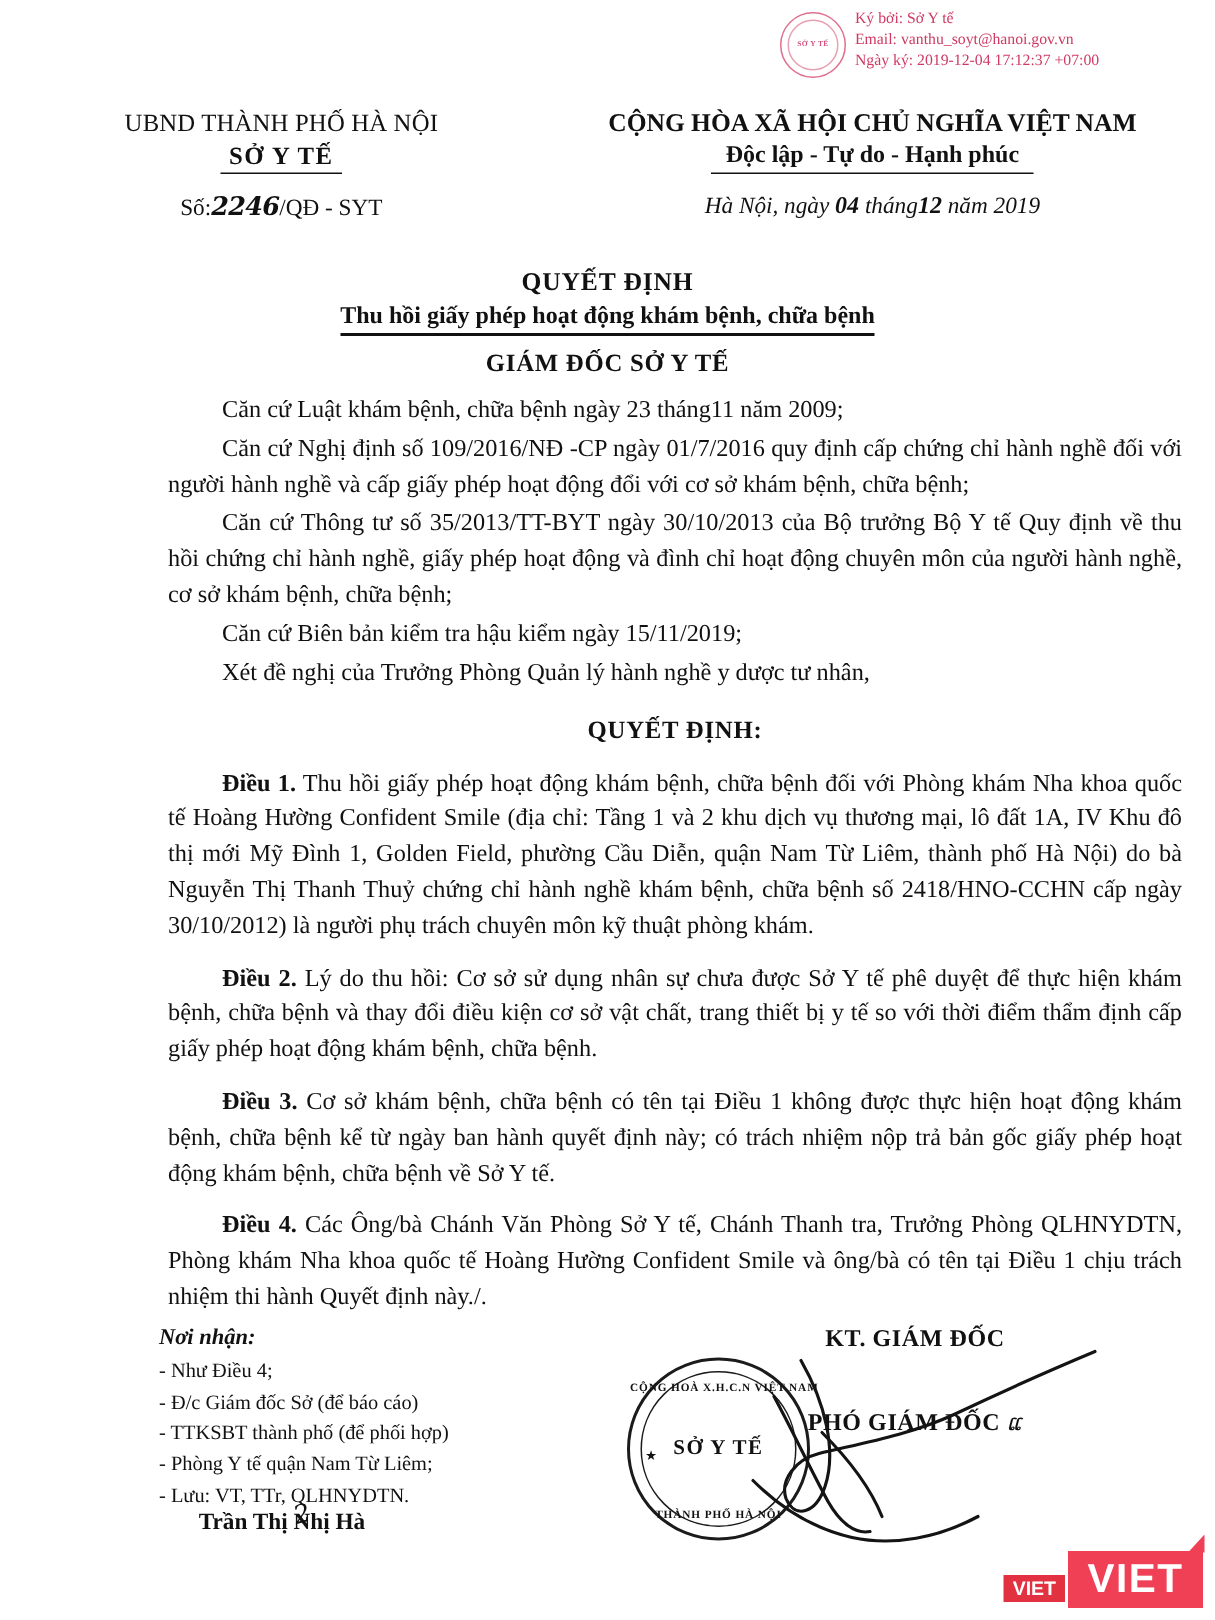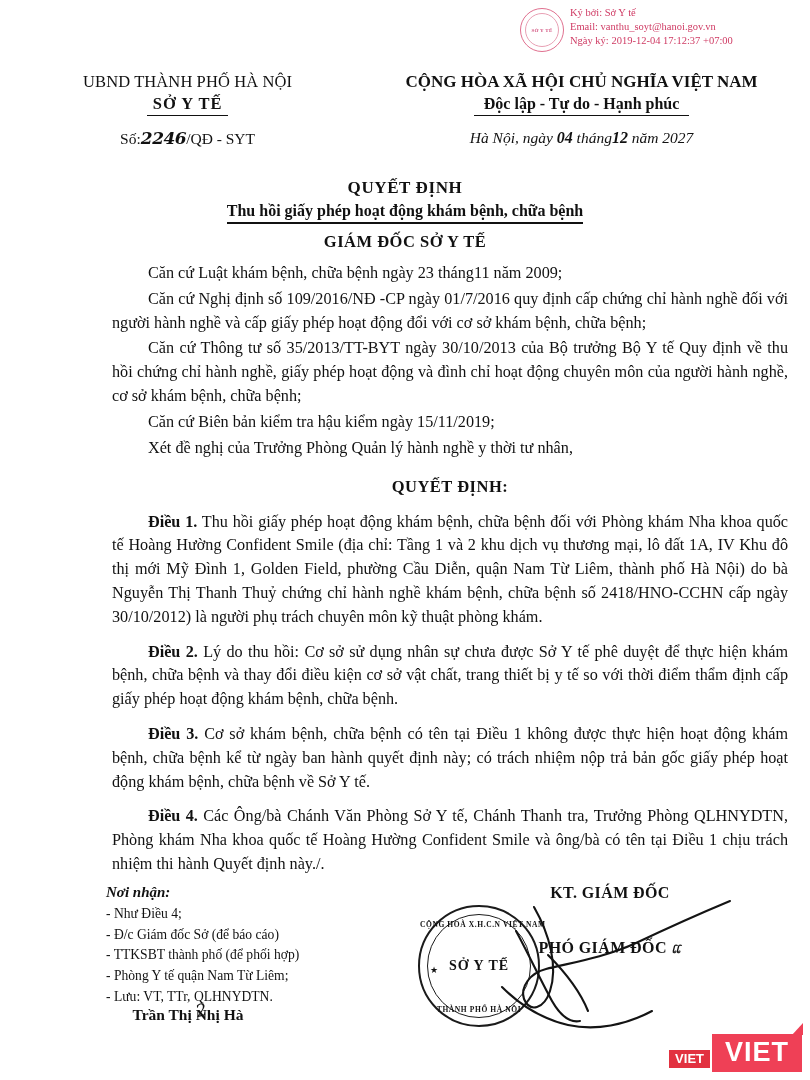--- a/index.html
+++ b/index.html
@@ -409,37 +409,37 @@
         <span>Số:</span><span class="hw-num">2246</span><span>/QĐ - SYT</span>
       </div>
     </div>
     <div class="hdr-right">
       <div class="hdr-nation">CỘNG HÒA XÃ HỘI CHỦ NGHĨA VIỆT NAM</div>
       <div><span class="hdr-motto">Độc lập - Tự do - Hạnh phúc</span></div>
       <div class="hdr-date">
         <span>Hà Nội, ngày</span>
         <span class="hw-date">04</span>
         <span>tháng</span><span class="hw-date">12</span>
-        <span>năm 2027</span>
+        <span>năm 2019</span>
       </div>
     </div>
   </div>
 
   <div class="title-block">
     <div class="doc-title">QUYẾT ĐỊNH</div>
     <div><span class="doc-subtitle">Thu hồi giấy phép hoạt động khám bệnh, chữa bệnh</span></div>
     <div class="doc-issuer">GIÁM ĐỐC SỞ Y TẾ</div>
   </div>
 
   <div class="body-wrap">
     <p class="para">Căn cứ Luật khám bệnh, chữa bệnh ngày 23 tháng11 năm 2009;</p>
     <p class="para">Căn cứ Nghị định số 109/2016/NĐ -CP ngày 01/7/2016 quy định cấp chứng chỉ hành nghề đối với người hành nghề và cấp giấy phép hoạt động đổi với cơ sở khám bệnh, chữa bệnh;</p>
     <p class="para">Căn cứ Thông tư số 35/2013/TT-BYT ngày 30/10/2013 của Bộ trưởng Bộ Y tế Quy định về thu hồi chứng chỉ hành nghề, giấy phép hoạt động và đình chỉ hoạt động chuyên môn của người hành nghề, cơ sở khám bệnh, chữa bệnh;</p>
     <p class="para">Căn cứ Biên bản kiểm tra hậu kiểm ngày 15/11/2019;</p>
-    <p class="para">Xét đề nghị của Trưởng Phòng Quản lý hành nghề y thời tư nhân,</p>
+    <p class="para">Xét đề nghị của Trưởng Phòng Quản lý hành nghề y dược tư nhân,</p>
 
     <div class="decide-head">QUYẾT ĐỊNH:</div>
 
     <p class="para"><span class="art-label">Điều 1.</span><span> Thu hồi giấy phép hoạt động khám bệnh, chữa bệnh đối với Phòng khám Nha khoa quốc tế Hoàng Hường Confident Smile (địa chỉ: Tầng 1 và 2 khu dịch vụ thương mại, lô đất 1A, IV Khu đô thị mới Mỹ Đình 1, Golden Field, phường Cầu Diễn, quận Nam Từ Liêm, thành phố Hà Nội) do bà Nguyễn Thị Thanh Thuỷ chứng chỉ hành nghề khám bệnh, chữa bệnh số 2418/HNO-CCHN cấp ngày 30/10/2012) là người phụ trách chuyên môn kỹ thuật phòng khám.</span></p>
     <div class="gap-sm"></div>
     <p class="para"><span class="art-label">Điều 2.</span><span> Lý do thu hồi: Cơ sở sử dụng nhân sự chưa được Sở Y tế phê duyệt để thực hiện khám bệnh, chữa bệnh và thay đổi điều kiện cơ sở vật chất, trang thiết bị y tế so với thời điểm thẩm định cấp giấy phép hoạt động khám bệnh, chữa bệnh.</span></p>
     <div class="gap-sm"></div>
     <p class="para"><span class="art-label">Điều 3.</span><span> Cơ sở khám bệnh, chữa bệnh có tên tại Điều 1 không được thực hiện hoạt động khám bệnh, chữa bệnh kể từ ngày ban hành quyết định này; có trách nhiệm nộp trả bản gốc giấy phép hoạt động khám bệnh, chữa bệnh về Sở Y tế.</span></p>
     <div class="gap-sm"></div>
     <p class="para"><span class="art-label">Điều 4.</span><span> Các Ông/bà Chánh Văn Phòng Sở Y tế, Chánh Thanh tra, Trưởng Phòng QLHNYDTN, Phòng khám Nha khoa quốc tế Hoàng Hường Confident Smile và ông/bà có tên tại Điều 1 chịu trách nhiệm thi hành Quyết định này./.</span></p>

